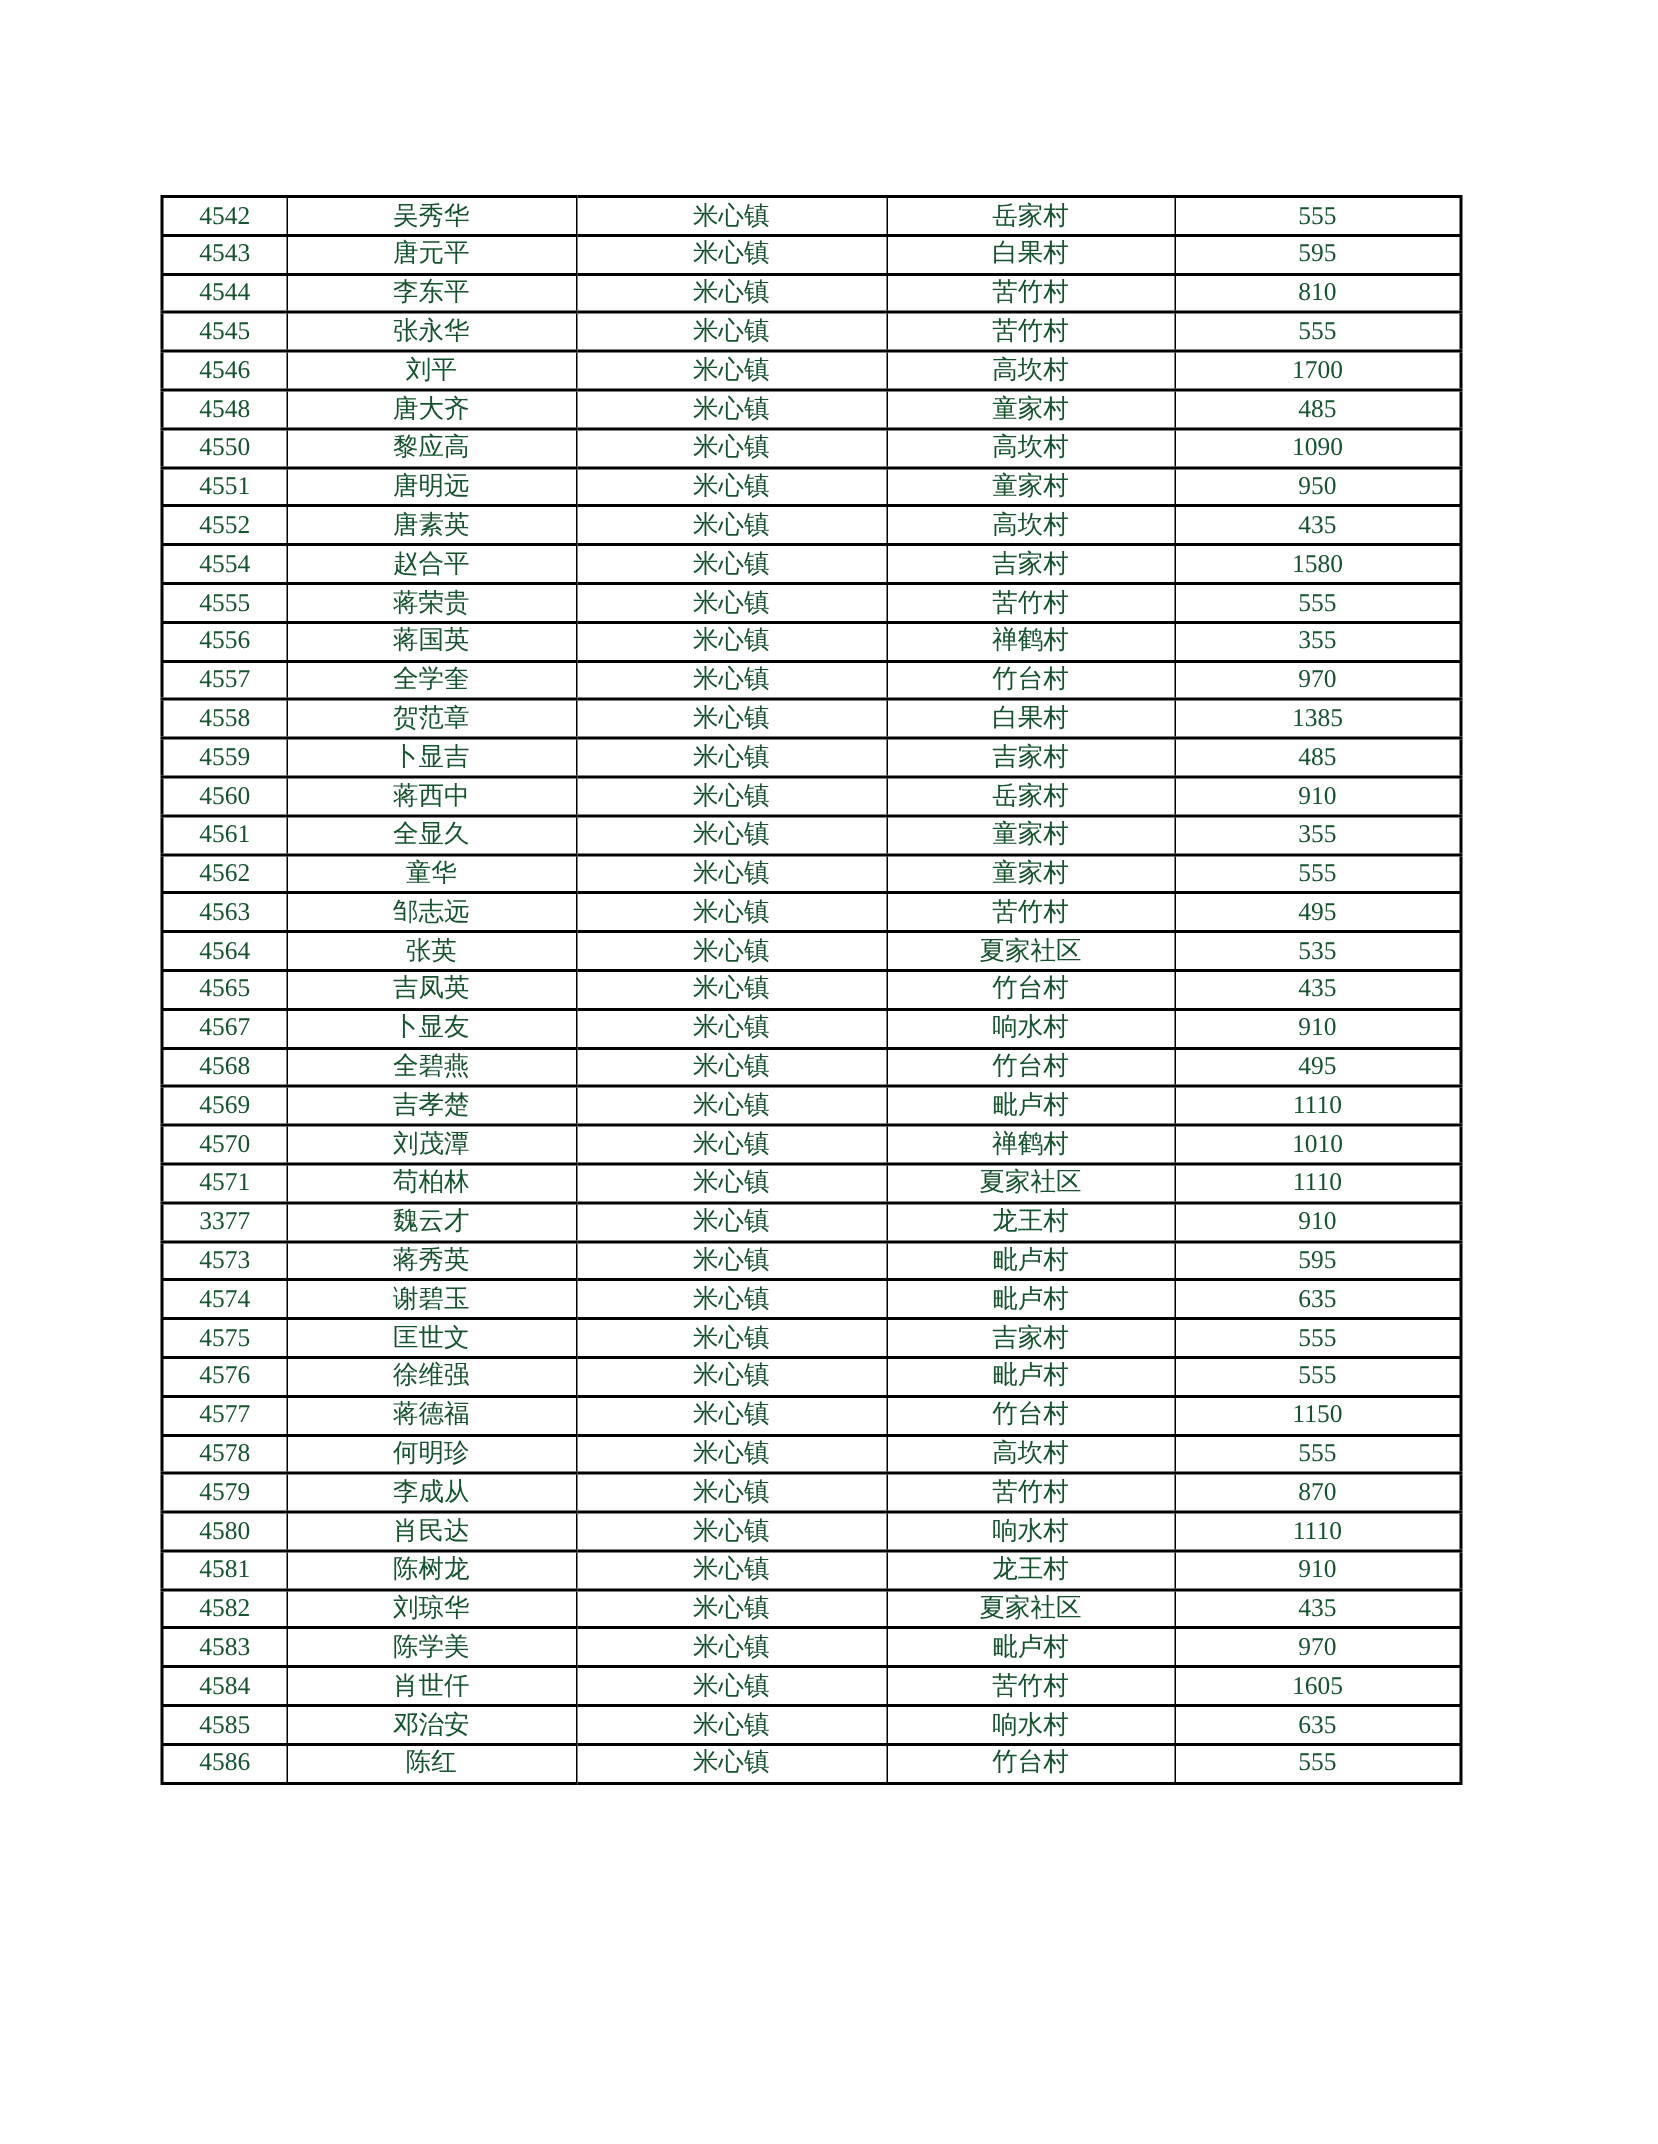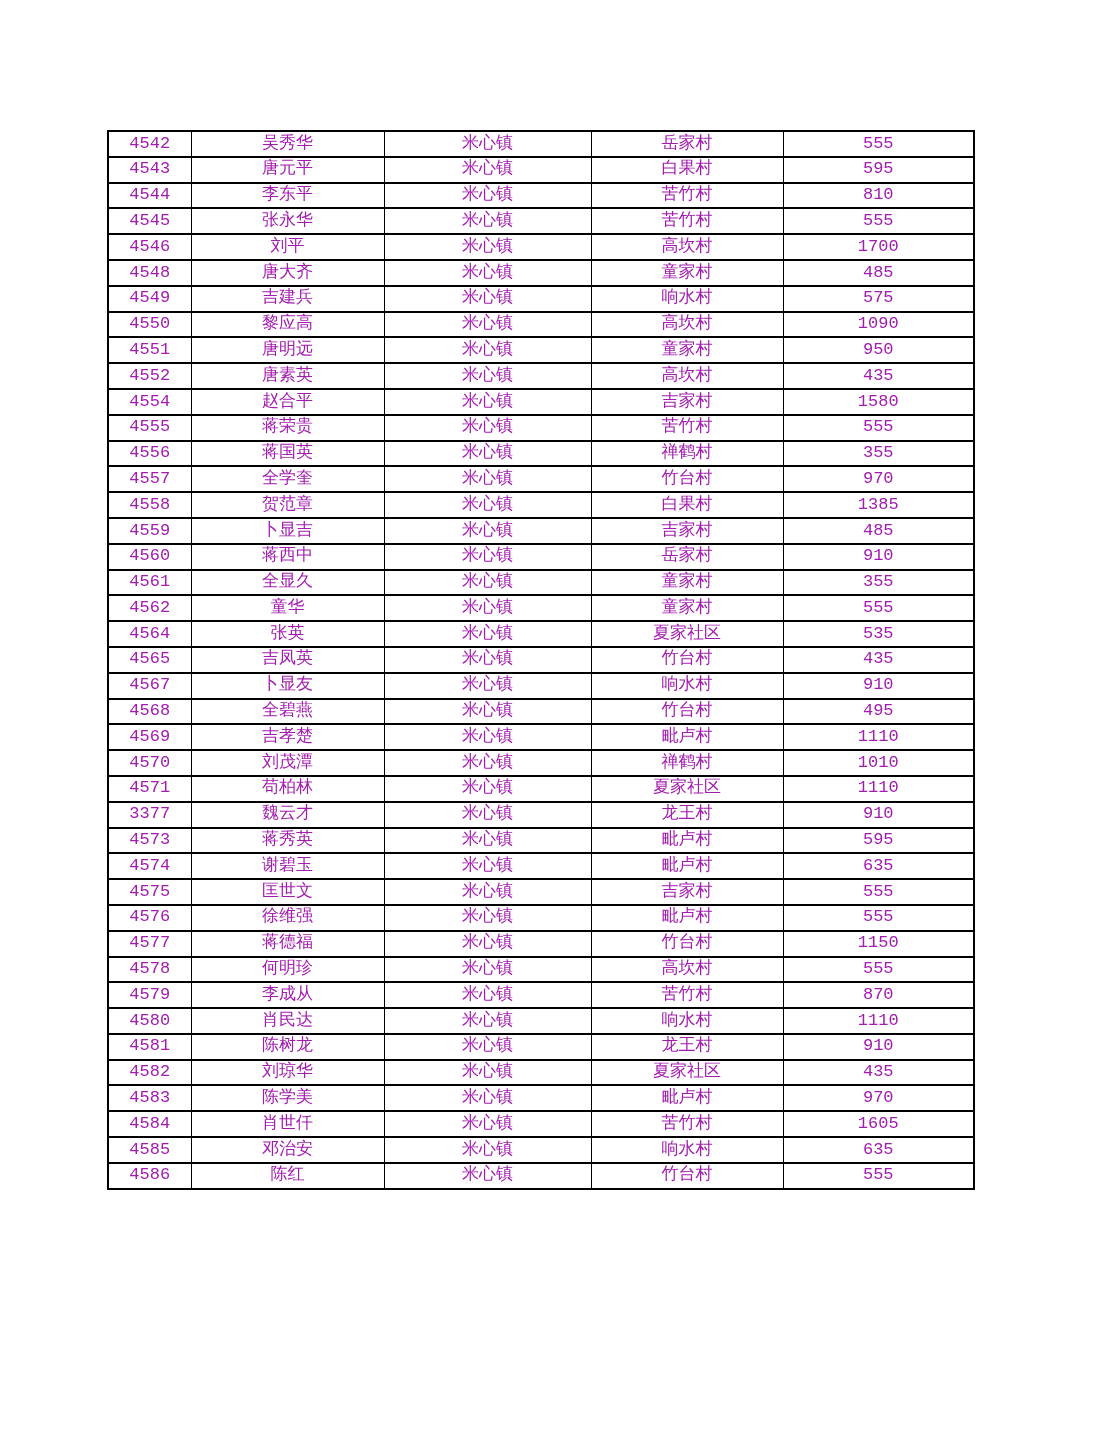--- a/index.html
+++ b/index.html
@@ -6,22 +6,22 @@
     margin: 0;
     padding: 0;
     background: #ffffff;
   }
   .page {
     position: relative;
     width: 1105px;
     height: 1429px;
     background: #ffffff;
     overflow: hidden;
-    font-family: Liberation Mono, monospace;
-    color: #a21caf;
+    font-family: Liberation Serif, serif;
+    color: #14532d;
   }
   table.records {
     position: absolute;
     left: 107px;
     top: 130px;
     width: 866px;
     border-collapse: collapse;
     table-layout: fixed;
   }
   table.records td {
@@ -96,27 +96,20 @@
           <td>1700</td>
         </tr>
         <tr>
           <td>4548</td>
           <td>唐大齐</td>
           <td>米心镇</td>
           <td>童家村</td>
           <td>485</td>
         </tr>
         <tr>
-          <td>4549</td>
-          <td>吉建兵</td>
-          <td>米心镇</td>
-          <td>响水村</td>
-          <td>575</td>
-        </tr>
-        <tr>
           <td>4550</td>
           <td>黎应高</td>
           <td>米心镇</td>
           <td>高坎村</td>
           <td>1090</td>
         </tr>
         <tr>
           <td>4551</td>
           <td>唐明远</td>
           <td>米心镇</td>
@@ -185,20 +178,27 @@
           <td>米心镇</td>
           <td>童家村</td>
           <td>355</td>
         </tr>
         <tr>
           <td>4562</td>
           <td>童华</td>
           <td>米心镇</td>
           <td>童家村</td>
           <td>555</td>
+        </tr>
+        <tr>
+          <td>4563</td>
+          <td>邹志远</td>
+          <td>米心镇</td>
+          <td>苦竹村</td>
+          <td>495</td>
         </tr>
         <tr>
           <td>4564</td>
           <td>张英</td>
           <td>米心镇</td>
           <td>夏家社区</td>
           <td>535</td>
         </tr>
         <tr>
           <td>4565</td>

